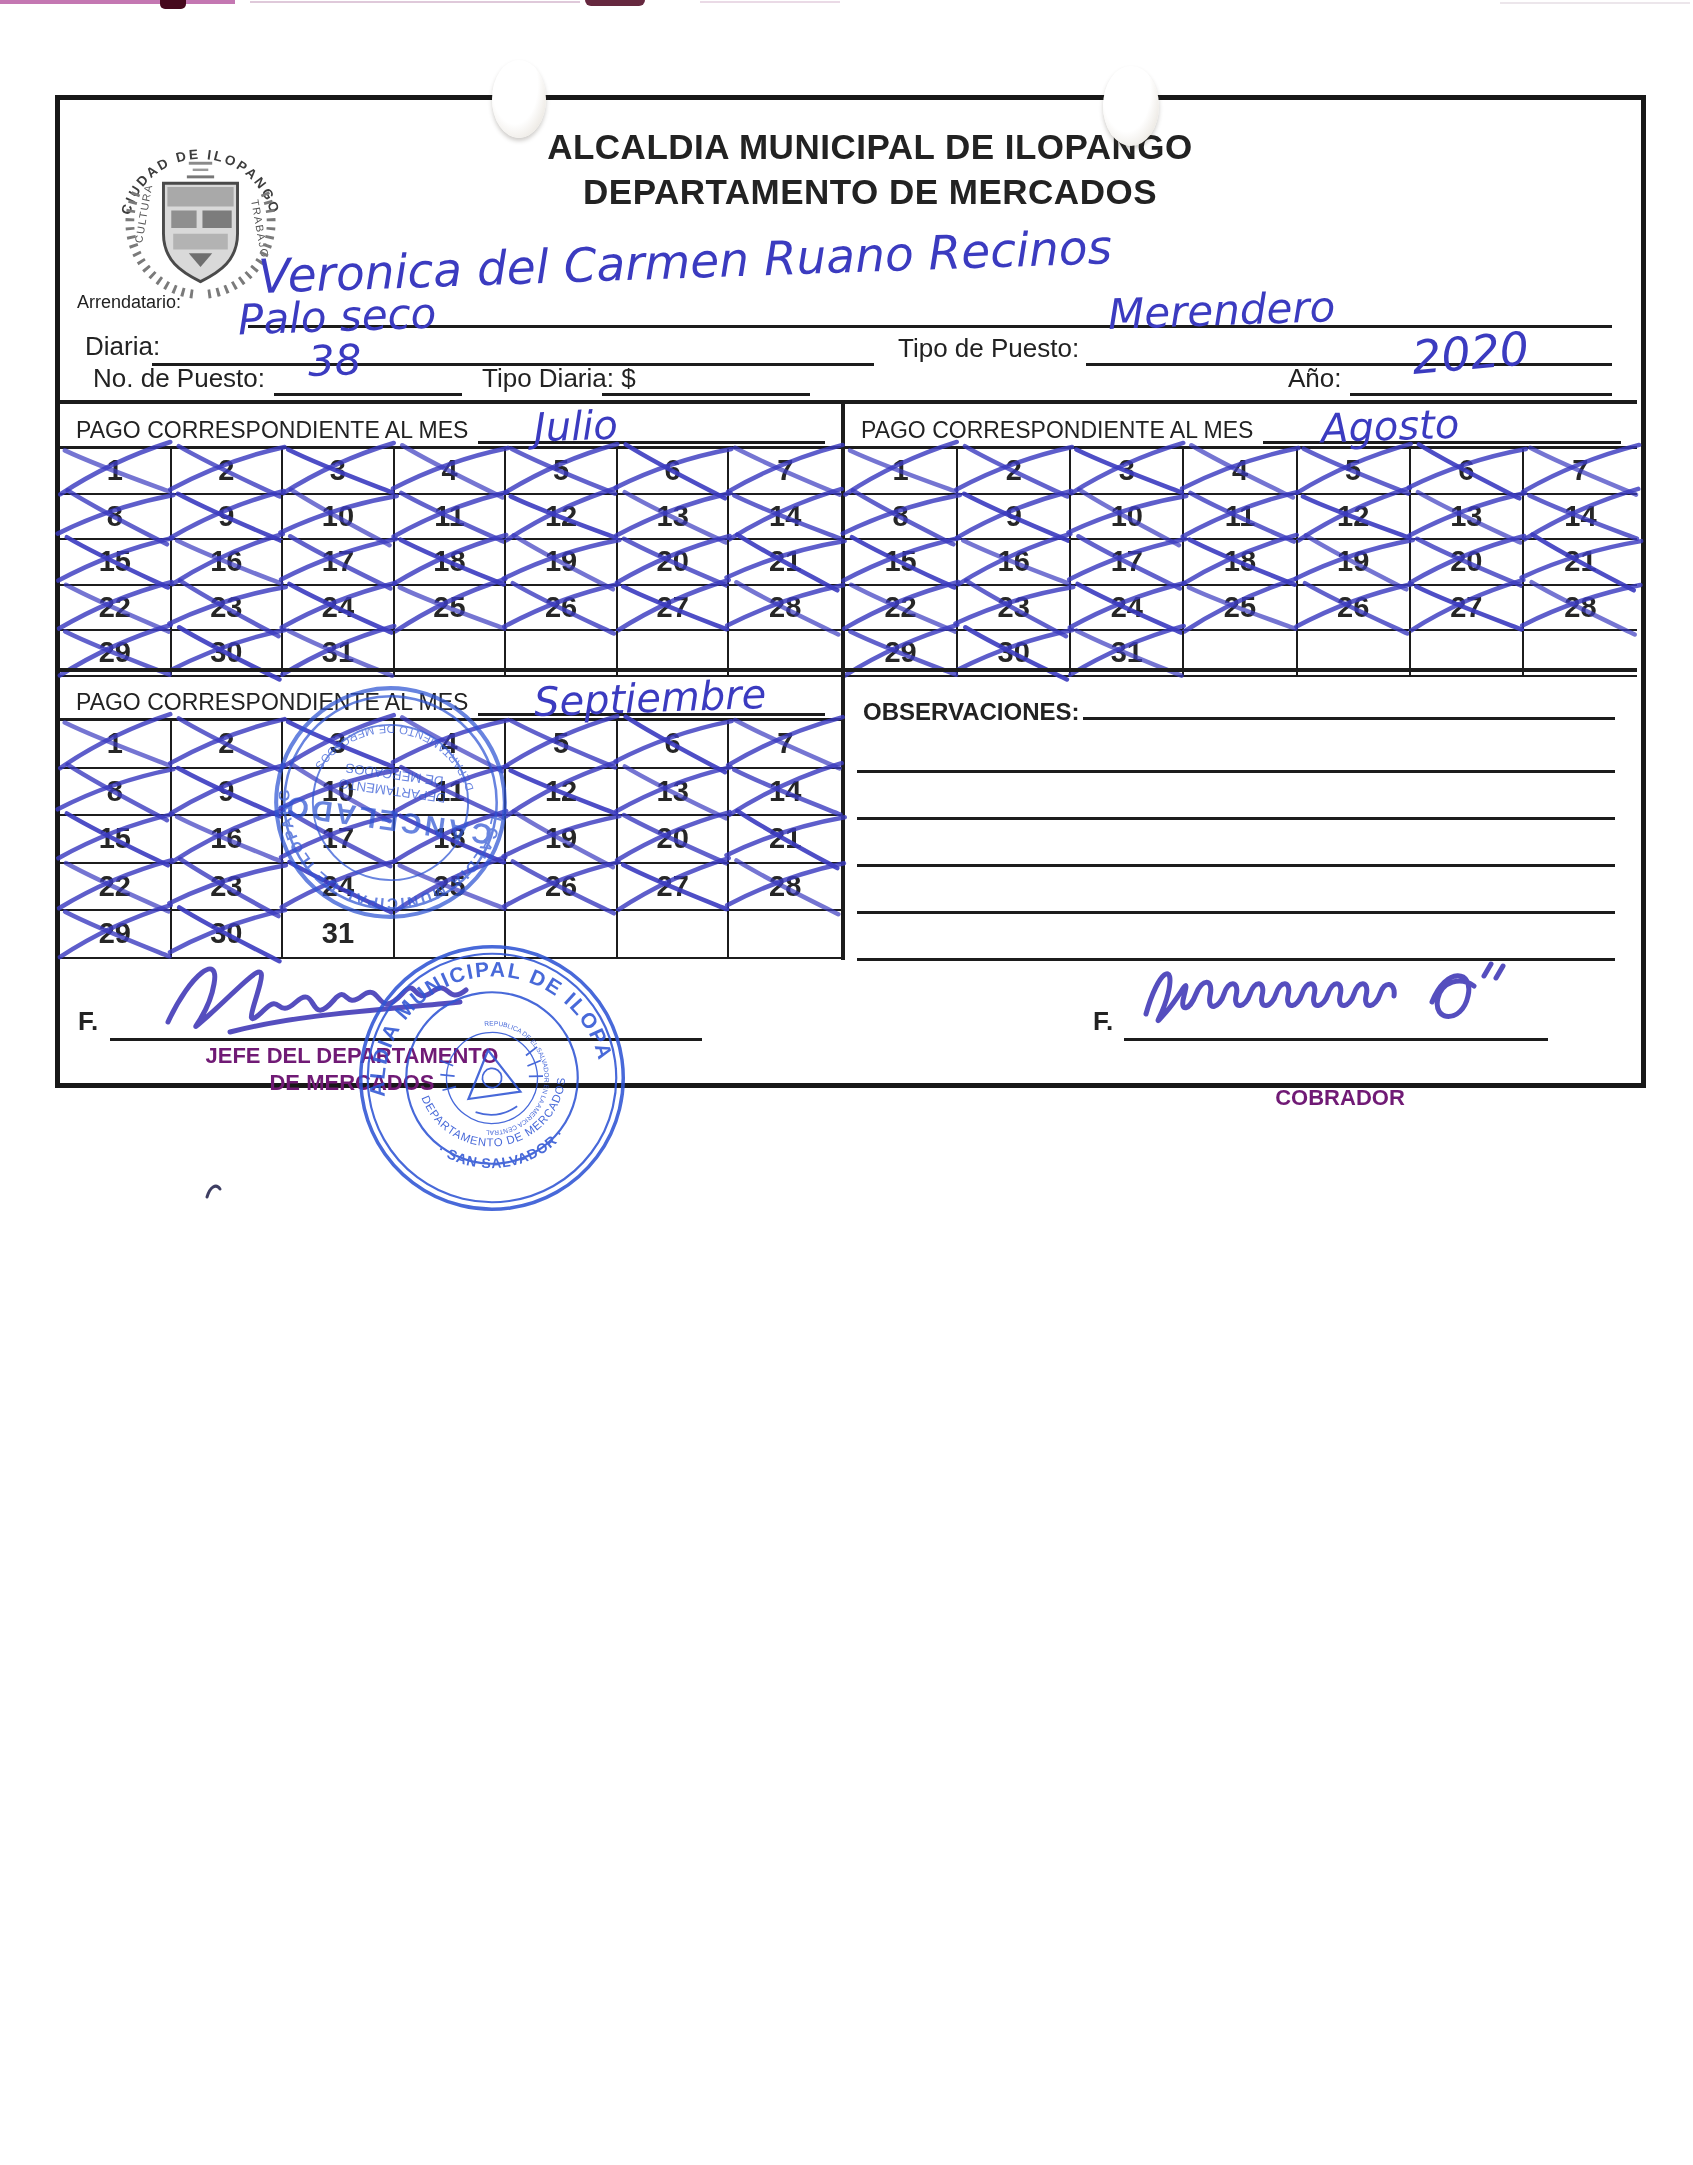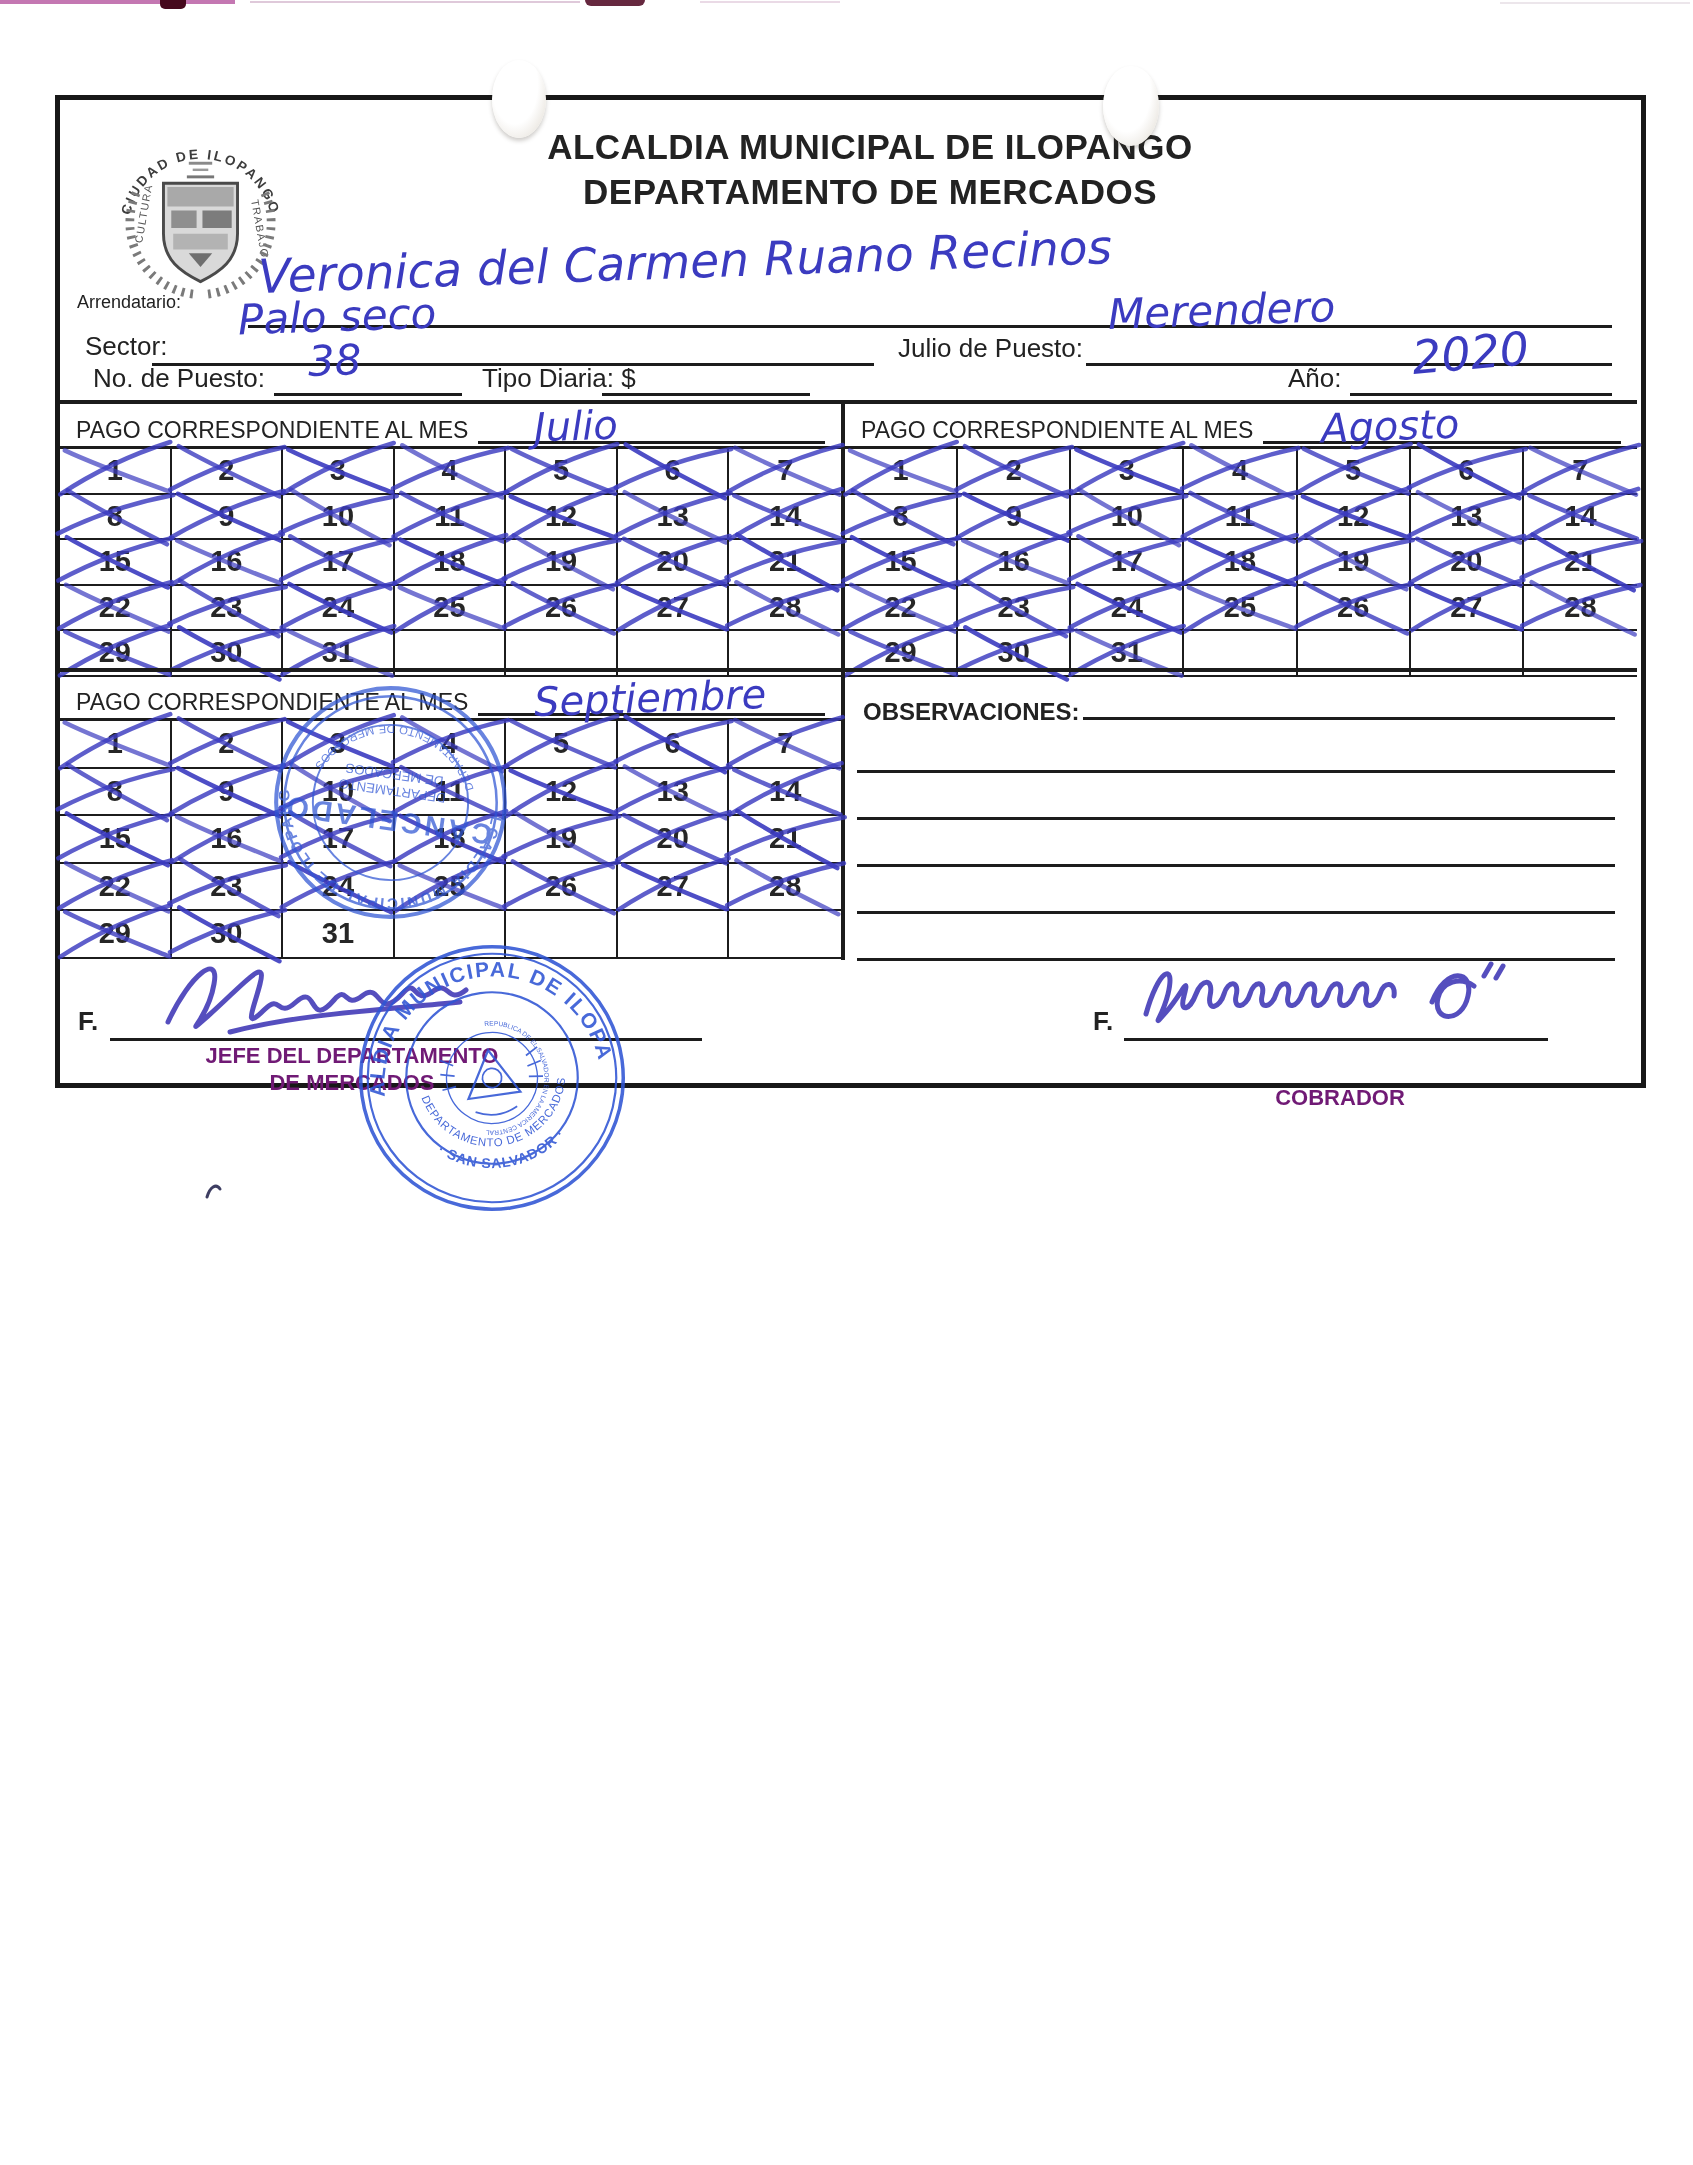--- a/index.html
+++ b/index.html
@@ -153,25 +153,25 @@
 
   <div class="title">
     <div>ALCALDIA MUNICIPAL DE ILOPANGO</div>
     <div>DEPARTAMENTO DE MERCADOS</div>
   </div>
 
   <span class="lbl lbl-arrendatario">Arrendatario:</span>
   <div class="ln ln-arrendatario"></div>
   <span class="hw val-name">Veronica del Carmen Ruano Recinos</span>
 
-  <span class="lbl lbl-sector">Sector:</span>
+  <span class="lbl lbl-sector">Diaria:</span>
   <div class="ln ln-sector"></div>
   <span class="hw val-sector">Palo seco</span>
 
-  <span class="lbl lbl-tipo">Julio de Puesto:</span>
+  <span class="lbl lbl-tipo">Tipo de Puesto:</span>
   <div class="ln ln-tipo"></div>
   <span class="hw val-tipo">Merendero</span>
 
   <span class="lbl lbl-puesto">No. de Puesto:</span>
   <div class="ln ln-puesto"></div>
   <span class="hw val-puesto">38</span>
 
   <span class="lbl lbl-tasa">Tipo Diaria: $</span>
   <div class="ln ln-tasa"></div>
 

